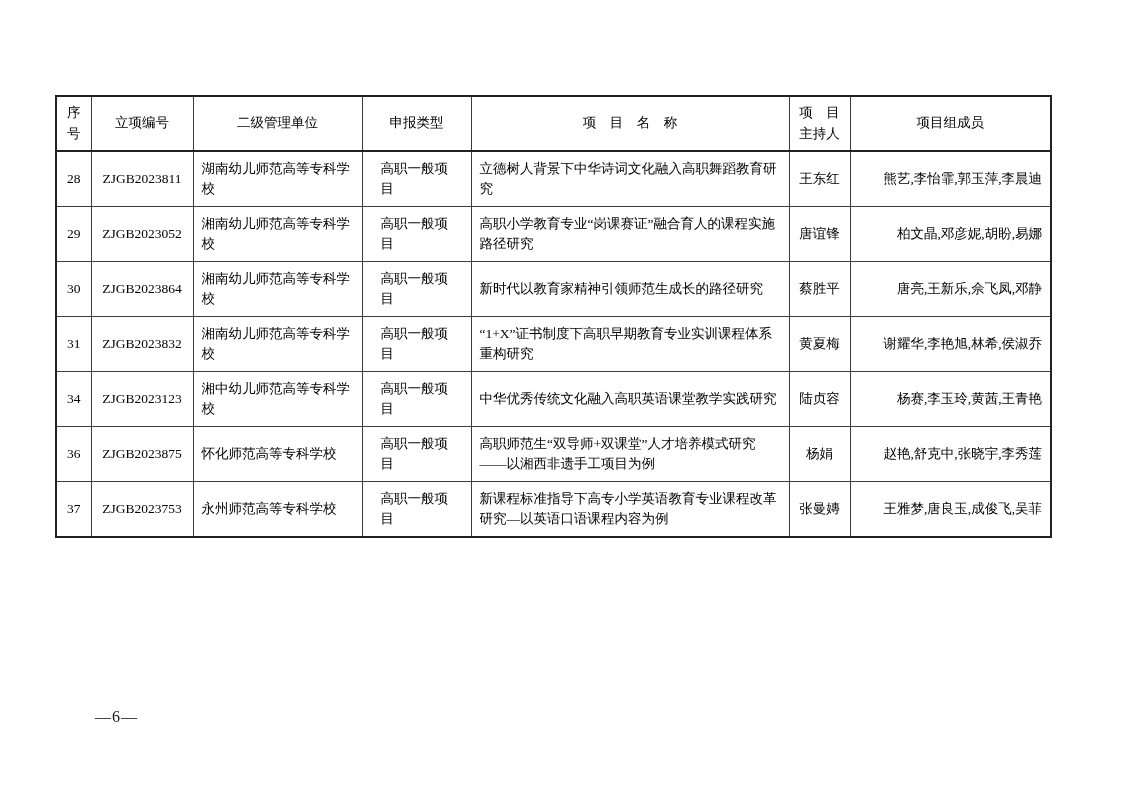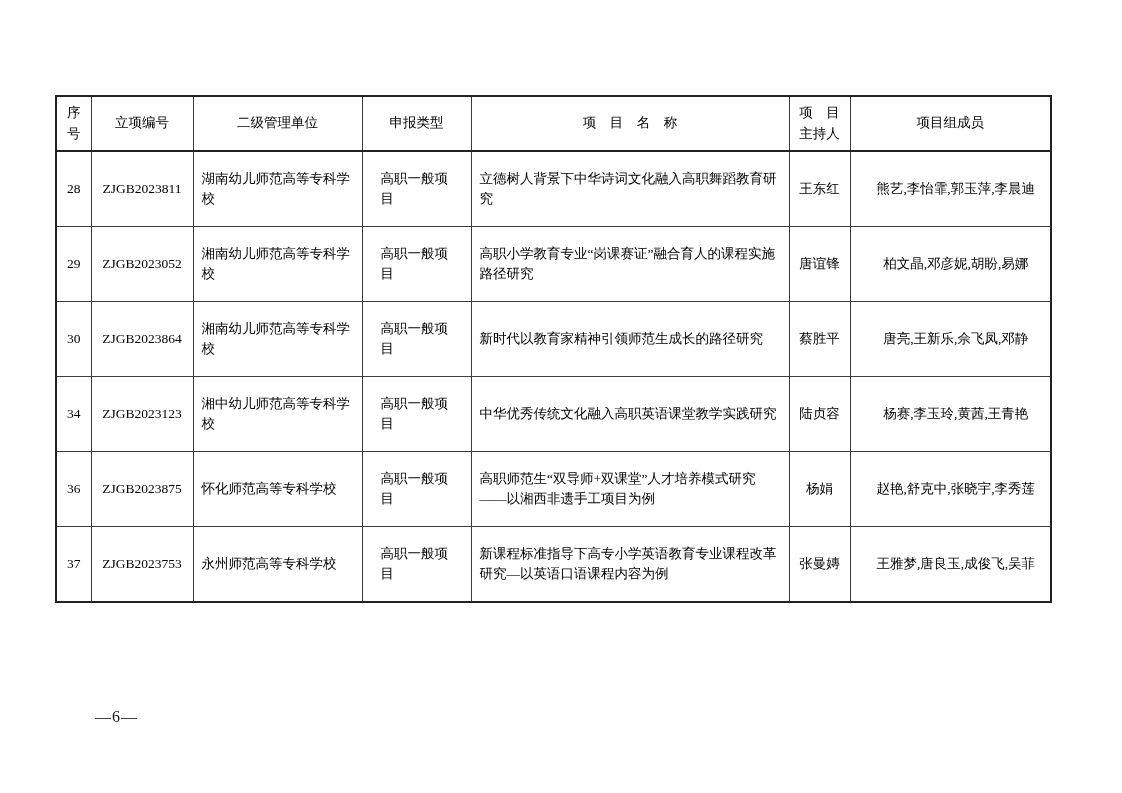--- a/index.html
+++ b/index.html
@@ -46,26 +46,26 @@
   }
   .col-no     { width: 35px; }
   .col-code   { width: 102px; }
   .col-unit   { width: 169px; }
   .col-type   { width: 109px; }
   .col-title  { width: 318px; }
   .col-leader { width: 61px; }
   .col-member { width: 201px; }
 
   td.c-no     { text-align: center; padding: 2px 9px; }
-  td.c-code   { text-align: center; padding: 12px 3px; font-size: 13.5px; }
+  td.c-code   { text-align: center; padding: 2px 3px; font-size: 13.5px; }
   td.c-unit   { text-align: left; }
   td.c-type   { text-align: left; padding: 2px 18px; }
   td.c-title  { text-align: left; }
   td.c-leader { text-align: center; padding: 2px 2px; margin-left: 21px; }
-  td.c-member { text-align: center; padding-left: 19px; }
+  td.c-member { text-align: right; padding-left: 19px; }
 
   .page-footer {
     position: absolute;
     left: 95px;
     top: 708px;
     font-size: 16px;
     letter-spacing: 1px;
     color: #1a1a1a;
   }
 </style>
@@ -119,20 +119,29 @@
   <tr>
     <td class="c-no">30</td>
     <td class="c-code">ZJGB2023864</td>
     <td class="c-unit">湘南幼儿师范高等专科学校</td>
     <td class="c-type">高职一般项目</td>
     <td class="c-title">新时代以教育家精神引领师范生成长的路径研究</td>
     <td class="c-leader">蔡胜平</td>
     <td class="c-member">唐亮,王新乐,佘飞凤,邓静</td>
   </tr>
 
+  <tr>
+    <td class="c-no">31</td>
+    <td class="c-code">ZJGB2023832</td>
+    <td class="c-unit">湘南幼儿师范高等专科学校</td>
+    <td class="c-type">高职一般项目</td>
+    <td class="c-title">“1+X”证书制度下高职早期教育专业实训课程体系重构研究</td>
+    <td class="c-leader">黄夏梅</td>
+    <td class="c-member">谢耀华,李艳旭,林希,侯淑乔</td>
+  </tr>
 
 
 
   <tr>
     <td class="c-no">34</td>
     <td class="c-code">ZJGB2023123</td>
     <td class="c-unit">湘中幼儿师范高等专科学校</td>
     <td class="c-type">高职一般项目</td>
     <td class="c-title">中华优秀传统文化融入高职英语课堂教学实践研究</td>
     <td class="c-leader">陆贞容</td>

